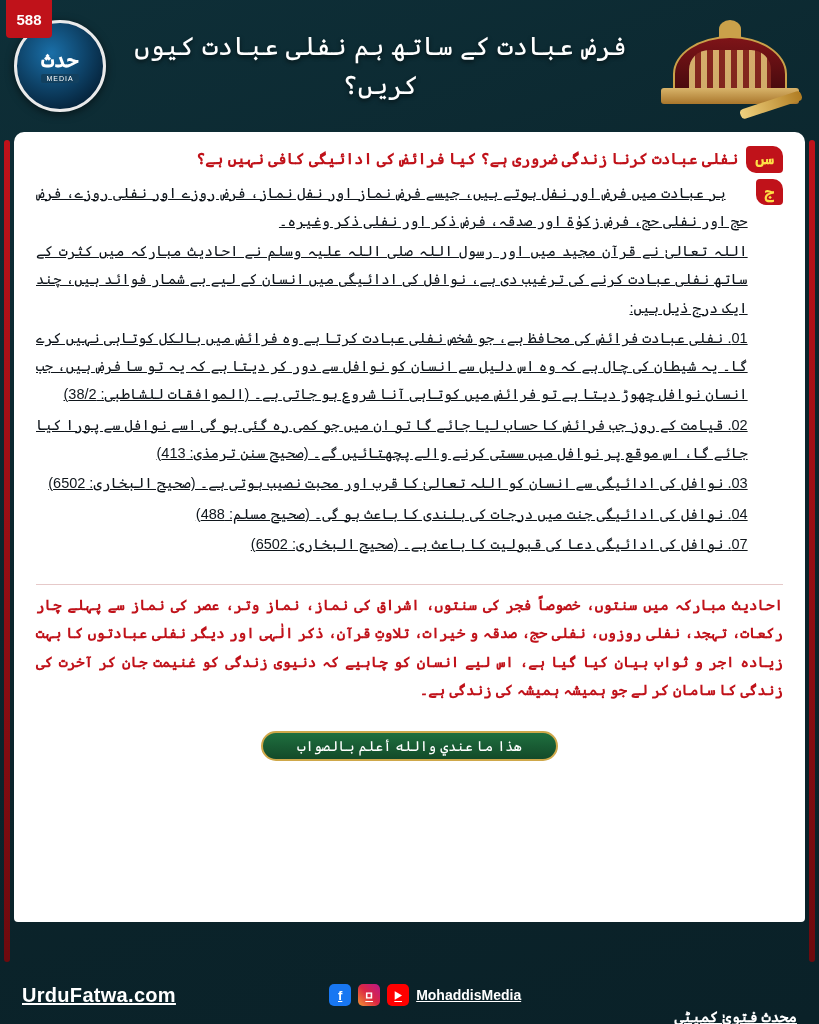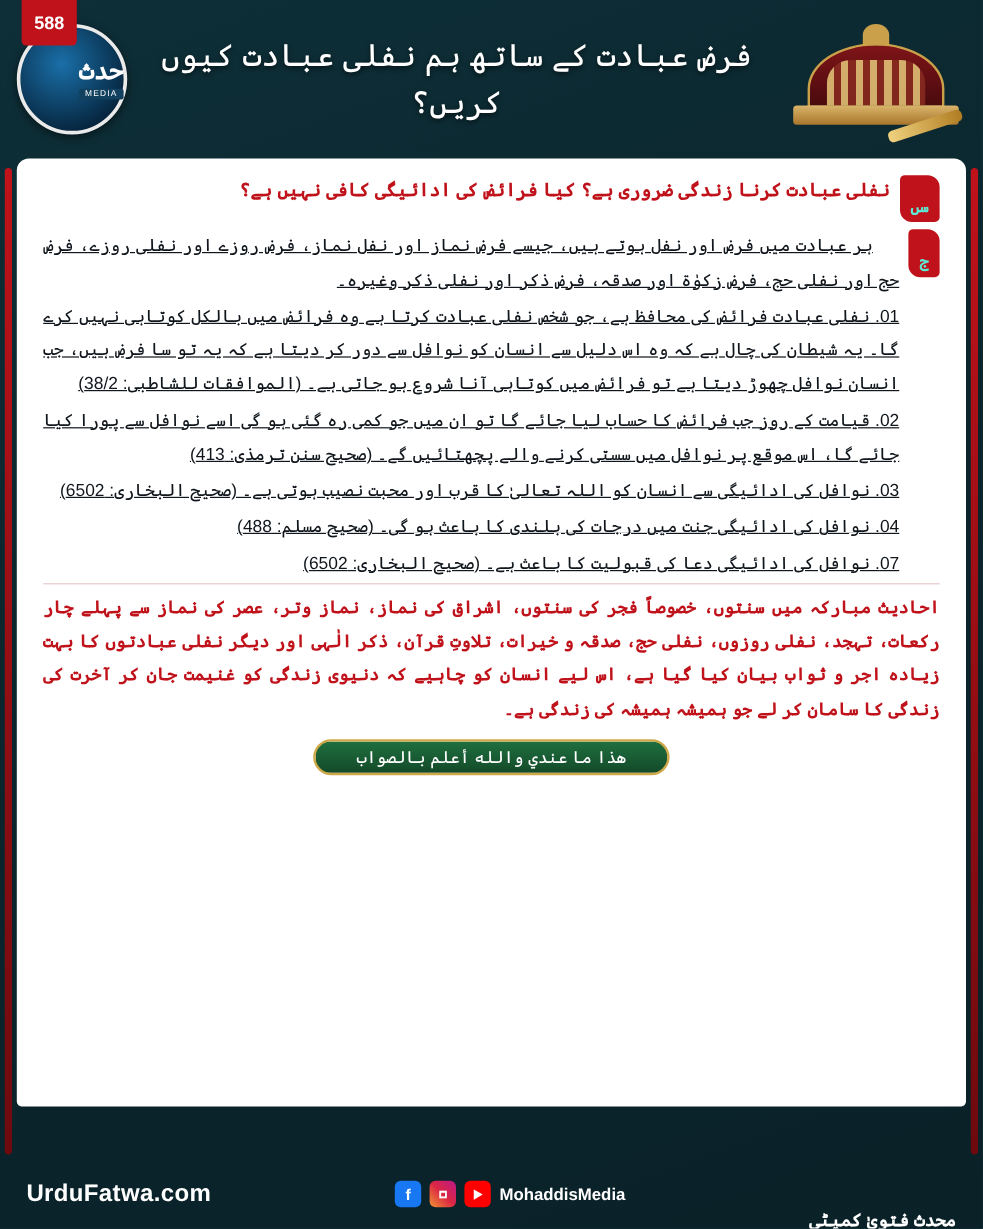--- a/index.html
+++ b/index.html
@@ -10,21 +10,21 @@
     font-family: "Liberation Sans", sans-serif;
   }
   .page {
     position: relative;
     width: 819px; height: 1024px;
     background: linear-gradient(160deg,#0e2f38 0%, #0b252c 45%, #0a2128 100%);
     overflow: hidden;
   }
   
   .page-number {
-    position: absolute; top: 0; left: 18px;
+    position: absolute; top: 0; left: 6px;
     width: 46px; height: 38px;
     background: #c0121a;
     color: #fff;
     font-size: 15px; font-weight: bold;
     display: flex; align-items: center; justify-content: center;
     border-bottom-left-radius: 4px; border-bottom-right-radius: 4px;
     z-index: 5;
   }
   
   .header {
@@ -77,21 +77,21 @@
     position:absolute; bottom:78px; left:50%; transform:translateX(-50%);
     width:22px; height:18px; background:#caa14a; border-radius:50% 50% 0 0;
   }
   
   .logo {
     flex: 0 0 92px;
     width: 92px; height: 92px;
     border-radius: 50%;
     background: radial-gradient(circle at 40% 35%, #1a6fa8, #06263f 75%);
     border: 3px solid #eaeaea;
-    display: flex; flex-direction: column; align-items: flex-start; justify-content: center;
+    display: flex; flex-direction: column; align-items: center; justify-content: center;
     color: #fff;
     box-shadow: 0 2px 8px rgba(0,0,0,.55);
   }
   .logo .logo-main { font-size: 21px; font-weight: bold; line-height: 1; }
   .logo .logo-sub {
     font-size: 7px; letter-spacing: 1px; margin-top: 4px;
     background: #12405f; padding: 1px 5px; border-radius: 2px;
   }
   
   .card {
@@ -103,22 +103,22 @@
     direction: rtl;
     color: #10161c;
     min-height: 790px;
   }
   .q-row {
     display: flex; align-items: flex-start; gap: 8px;
     margin-bottom: 6px;
   }
   .badge-q, .badge-a {
     flex: 0 0 auto;
-    color: #5eead4; font-weight: bold; font-size: 13px;
-    padding: 20px 9px 5px 9px;
+    color: #fde047; font-weight: bold; font-size: 16px;
+    padding: 4px 9px 5px 9px;
     border-radius: 4px 10px 4px 10px;
     line-height: 1.1;
   }
   .badge-q { background:#c0121a; }
   .badge-a { background:#c0121a; }
   .question {
     color: #c0121a;
     font-weight: bold;
     font-size: 15.5px;
     line-height: 1.7;
@@ -130,47 +130,48 @@
     flex: 1;
     font-size: 14.5px;
     line-height: 1.95;
     text-align: justify;
     text-justify: inter-word;
     text-decoration: underline;
   }
   .answer p { margin: 0 0 2px 0; }
   .answer p.indent { text-indent: 22px; }
   .conclusion {
-    margin-top: 0;
+    margin-top: 24px;
     color: #c0121a;
     font-weight: bold;
     font-size: 14.5px;
     line-height: 1.95;
     text-align: justify;
     border-top: 1px solid #e6c9c9;
     padding-top: 6px;
   }
-  .dua-wrap { display:flex; justify-content:center; margin-top: 10px; align-items: center; }
+  .dua-wrap { display:flex; justify-content:center; margin-top: 27px; align-items: center; }
   .dua {
     background: linear-gradient(#1f6f3f,#134a29);
     color: #ffffff;
     border: 2px solid #cfa84a;
     border-radius: 16px;
     padding: 5px 34px;
     font-size: 14px;
     letter-spacing: .5px;
   }
   
   .footer {
     position: absolute; bottom: 0; left: 0; right: 0;
     height: 58px;
     display: flex; align-items: center; justify-content: space-between;
     padding: 0 22px;
     color: #ffffff;
     direction: ltr;
+    text-decoration: underline;
   }
   .site { font-size: 20px; font-weight: bold; letter-spacing: .3px; }
   .social { display: flex; align-items: center; gap: 7px; }
   .soc-icon {
     width: 22px; height: 22px; border-radius: 5px;
     display: flex; align-items: center; justify-content: center;
     font-size: 13px; font-weight: bold; color: #fff;
   }
   .fb { background: #1877f2; }
   .ig { background: linear-gradient(45deg,#f09433,#dc2743,#bc1888); }
@@ -213,20 +214,21 @@
 
     <div class="q-row">
       <div class="badge-q">سں</div>
       <div class="question">نفلی عبادت کرنا زندگی ضروری ہے؟ کیا فرائض کی ادائیگی کافی نہیں ہے؟</div>
     </div>
 
     <div class="a-row">
       <div class="badge-a">ج</div>
       <div class="answer">
         <p class="indent">ہر عبادت میں فرض اور نفل ہوتے ہیں، جیسے فرض نماز اور نفل نماز، فرض روزے اور نفلی روزے، فرض حج اور نفلی حج، فرض زکوٰۃ اور صدقہ، فرض ذکر اور نفلی ذکر وغیرہ۔</p>
+        <p>اللہ تعالیٰ نے قرآن مجید میں اور رسول اللہ صلی اللہ علیہ وسلم نے احادیث مبارکہ میں کثرت کے ساتھ نفلی عبادت کرنے کی ترغیب دی ہے، نوافل کی ادائیگی میں انسان کے لیے بے شمار فوائد ہیں، چند ایک درج ذیل ہیں:</p>
         <p>01. نفلی عبادت فرائض کی محافظ ہے، جو شخص نفلی عبادت کرتا ہے وہ فرائض میں بالکل کوتاہی نہیں کرے گا۔ یہ شیطان کی چال ہے کہ وہ اس دلیل سے انسان کو نوافل سے دور کر دیتا ہے کہ یہ تو سا فرض ہیں، جب انسان نوافل چھوڑ دیتا ہے تو فرائض میں کوتاہی آنا شروع ہو جاتی ہے۔ (الموافقات للشاطبی: 38/2)</p>
         <p>02. قیامت کے روز جب فرائض کا حساب لیا جائے گا تو ان میں جو کمی رہ گئی ہو گی اسے نوافل سے پورا کیا جائے گا، اس موقع پر نوافل میں سستی کرنے والے پچھتائیں گے۔ (صحیح سنن ترمذی: 413)</p>
         <p>03. نوافل کی ادائیگی سے انسان کو اللہ تعالیٰ کا قرب اور محبت نصیب ہوتی ہے۔ (صحیح البخاری: 6502)</p>
         <p>04. نوافل کی ادائیگی جنت میں درجات کی بلندی کا باعث ہو گی۔ (صحیح مسلم: 488)</p>
         <p>07. نوافل کی ادائیگی دعا کی قبولیت کا باعث ہے۔ (صحیح البخاری: 6502)</p>
       </div>
     </div>
 
     <div class="conclusion">احادیث مبارکہ میں سنتوں، خصوصاً فجر کی سنتوں، اشراق کی نماز، نماز وتر، عصر کی نماز سے پہلے چار رکعات، تہجد، نفلی روزوں، نفلی حج، صدقہ و خیرات، تلاوتِ قرآن، ذکر الٰہی اور دیگر نفلی عبادتوں کا بہت زیادہ اجر و ثواب بیان کیا گیا ہے، اس لیے انسان کو چاہیے کہ دنیوی زندگی کو غنیمت جان کر آخرت کی زندگی کا سامان کر لے جو ہمیشہ ہمیشہ کی زندگی ہے۔</div>
 

